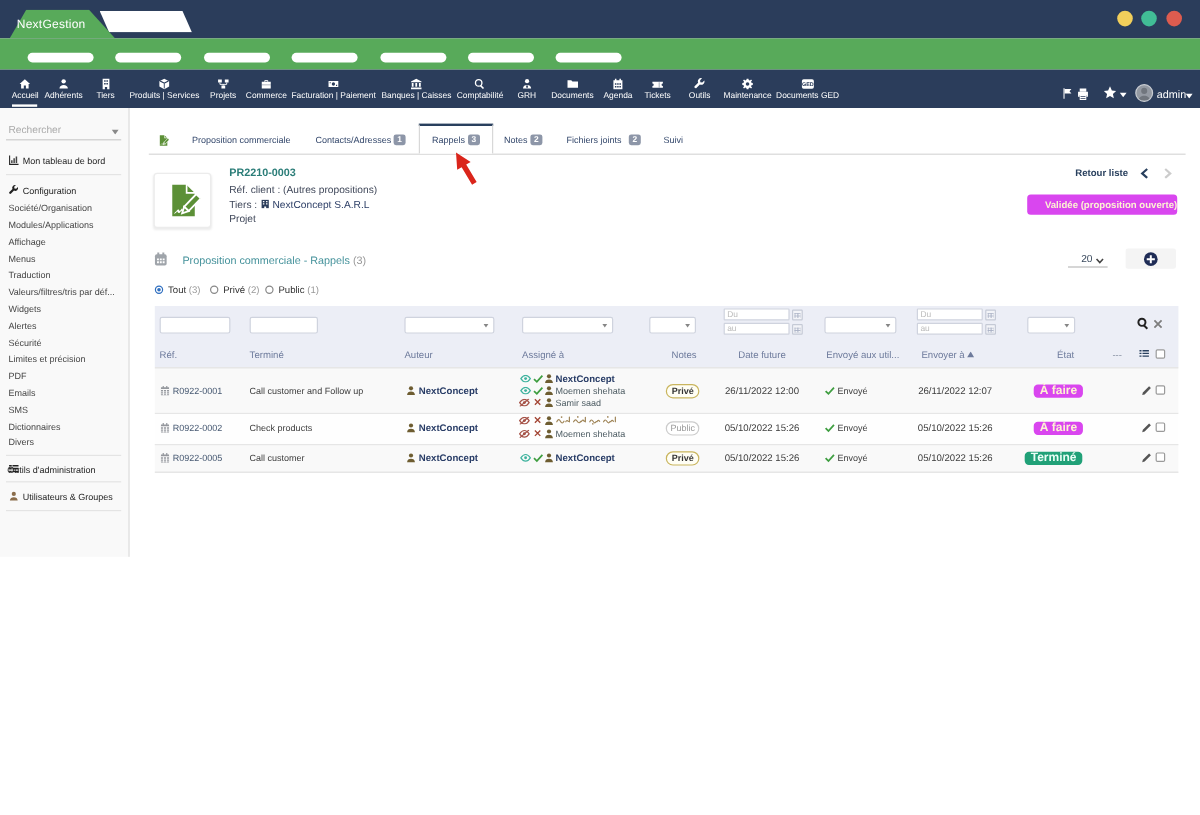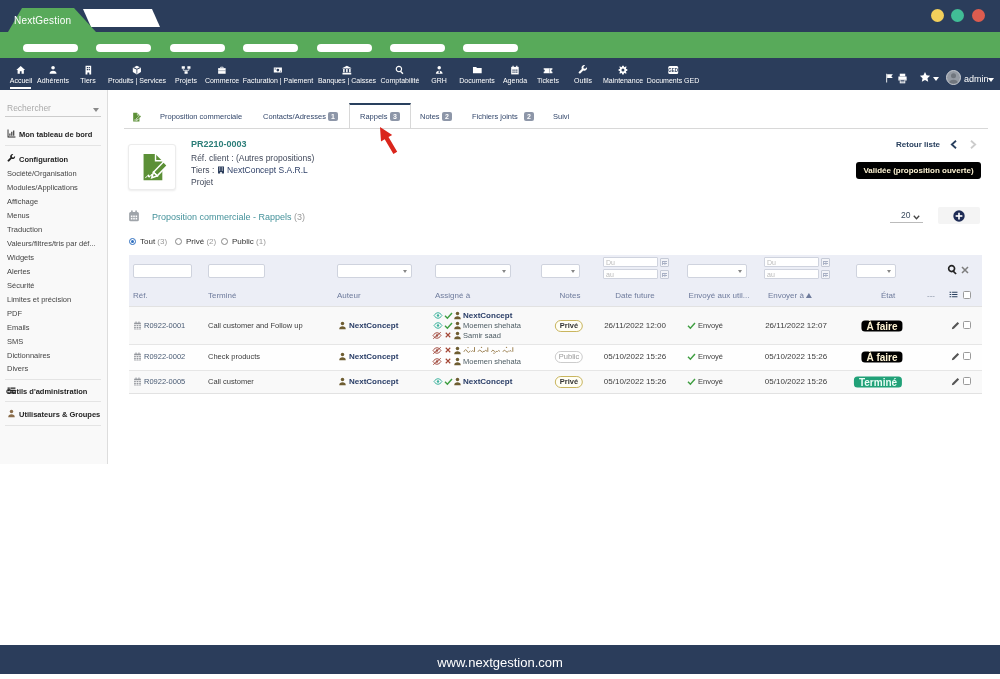--- a/index.html
+++ b/index.html
@@ -15,25 +15,25 @@
 #whitepar{left:83px;top:9px;width:77px;height:18px;background:#fff;-webkit-clip-path:polygon(0 0,69px 0,77px 18px,8px 18px);clip-path:polygon(0 0,69px 0,77px 18px,8px 18px)}
 #gtxt{left:14px;top:15px;font-size:10px;color:#fff;letter-spacing:.2px}
 .dot{position:absolute;top:9px;width:13px;height:13px;border-radius:50%}
 .nav-item{position:absolute;top:7px;transform:translateX(-50%);text-align:center;color:#fff}
 .nav-item svg{display:block;margin:0 auto}
 .nav-item .lb{display:block;font-size:7px;margin-top:2px;letter-spacing:0}
 
 #sidebar{left:0;top:90px;width:108px;height:374px;background:#f9f9f9;border-right:1px solid #ddd}
 .sep{position:absolute;left:5px;width:96px;height:1px;background:#e4e4e4}
 .smenu{position:absolute;left:7px;font-size:7.5px;color:#454545}
-.sbold{position:absolute;left:7px;font-size:7.5px;color:#1d1d1d;font-weight:bold}
+.sbold{position:absolute;left:7px;font-size:7.5px;color:#1d1d1d;font-weight:normal}
 
 .tabtxt{position:absolute;font-size:7.5px;color:#33476b;white-space:nowrap}
 .tbadge{position:absolute;background:#8d96a8;color:#fff;font-size:7px;font-weight:bold;border-radius:2px;padding:1px 3px;line-height:7px}
-.gold{background:#000000;color:#fdf3d3;font-weight:bold;border-radius:3px;text-align:center}
+.gold{background:#d946ef;color:#fdf3d3;font-weight:bold;border-radius:3px;text-align:right}
 .gray{color:#999}
 .fin{position:absolute;background:#fff;border:1px solid #cfd3de;border-radius:2px;height:14px}
 .fsel{position:absolute;background:#fff;border:1px solid #cfd3de;border-radius:2px;height:14px}
 .fsel:after{content:"";position:absolute;right:4px;top:5px;border-left:2.5px solid transparent;border-right:2.5px solid transparent;border-top:3.5px solid #868686}
 .fdate{position:absolute;background:#fff;border:1px solid #cfd3de;border-radius:1px;height:10px;font-size:7px;color:#bbb;padding:1px 2px;line-height:8px}
 .calbtn{position:absolute;width:9px;height:9px;border:1px solid #c5cad6;background:#f3f4f8;border-radius:1px}
 .calbtn:after{content:"";position:absolute;left:1px;top:2px;width:5px;height:4px;background:linear-gradient(#a8b0c4 1px,transparent 1px),linear-gradient(90deg,#a8b0c4 1px,transparent 1px);background-size:2.5px 2px}
 .hlabel{position:absolute;font-size:8px;color:#6e7b9c;white-space:nowrap}
 .cell{position:absolute;font-size:7.5px;color:#3c3c3c;white-space:nowrap}
 .badge-priv{position:absolute;transform:translate(-50%,-50%);border:1px solid #c9b55e;background:#fffef4;color:#333;font-weight:bold;font-size:7.5px;border-radius:6px;padding:0 4px;line-height:10px}
@@ -601,13 +601,12 @@
       <use href="#i-check"></use>
     </svg>
 <div class="cell" style="left:698px;top:377px">Envoyé</div>
 <div class="cell" style="left:796px;top:377px;transform:translateX(-50%);font-size:8px">05/10/2022 15:26</div>
 <div class="badge-st" style="left:878px;top:382px;background:#21a178;color:#eafef6">Terminé</div>
 <svg class="a" style="left:951px;top:377px" width="9" height="9" fill="#555">
       <use href="#i-pencil"></use>
     </svg>
 <div class="cb" style="left:963px;top:377px"></div>
 
-<div class="a" id="footer">www.nextgestion.com</div>
 </div>
 </body></html>

